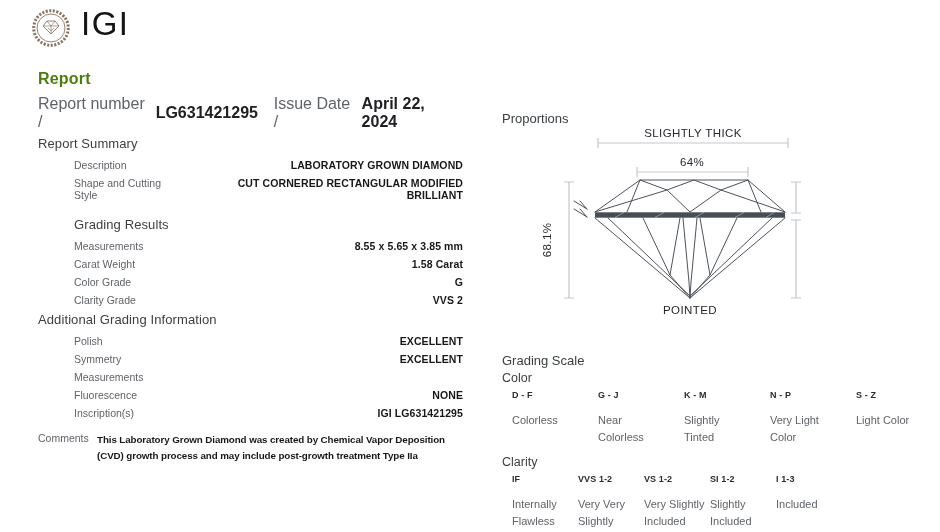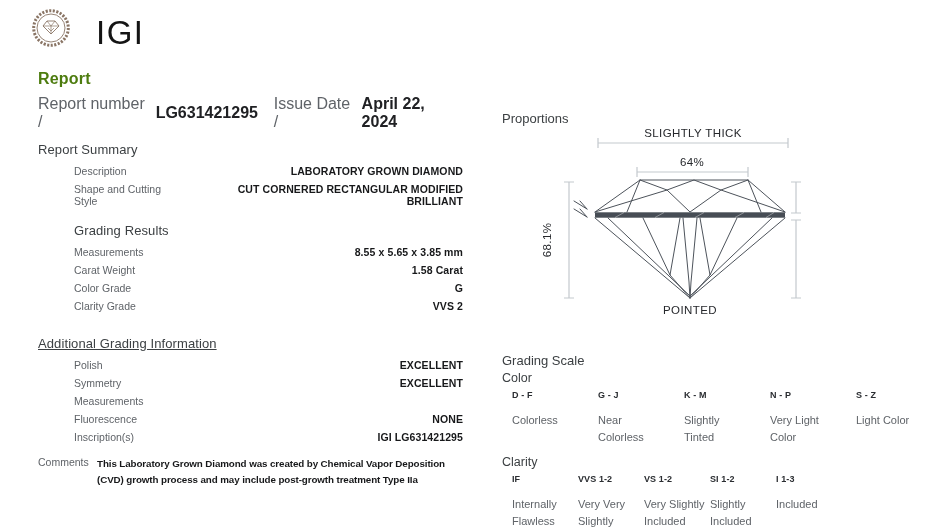--- a/index.html
+++ b/index.html
@@ -8,21 +8,21 @@
   }
   *{box-sizing:border-box; margin:0; padding:0;}
   html,body{width:940px;height:532px;}
   body{
     position:relative; background:#ffffff; overflow:hidden;
     font-family:"Liberation Sans", sans-serif; color:var(--text-dark);
   }
   .abs{position:absolute;}
 
   
-  .brand{left:30px; top:7px; display:flex; align-items:flex-end; gap:24px;}
+  .brand{left:30px; top:7px; display:flex; align-items:flex-start; gap:9px;}
   .brand-text{font-size:33px; font-weight:400; letter-spacing:1.5px; color:#141414; line-height:1;}
 
   
   .left-col{left:38px; top:0; width:425px;}
   .page-title{font-size:16px; font-weight:700; color:#4d7c0f; letter-spacing:.2px;}
   .meta{font-size:16px; display:flex; align-items:center;}
   .meta-label{color:var(--label-gray);}
   .meta-value{font-weight:700; color:#202124; margin-left:4px;}
   .meta-gap{width:16px;}
   .sec-heading{font-size:13px; font-weight:400; color:var(--heading-gray); letter-spacing:.1px;}
@@ -65,21 +65,21 @@
   <div class="page-title">Report</div>
 
   <div class="meta" style="margin-top:7px;">
     <span class="meta-label">Report number /</span>
     <span class="meta-value">LG631421295</span>
     <span class="meta-gap"></span>
     <span class="meta-label">Issue Date /</span>
     <span class="meta-value">April 22, 2024</span>
   </div>
 
-  <div class="sec-heading" style="margin-top:11px;">Report Summary</div>
+  <div class="sec-heading" style="margin-top:5px;">Report Summary</div>
   <div class="rows" style="margin-top:8px;">
     <div class="row">
       <span class="row-label">Description</span>
       <span class="row-value">LABORATORY GROWN DIAMOND</span>
     </div>
     <div class="row">
       <span class="row-label">Shape and Cutting Style</span>
       <span class="row-value">CUT CORNERED RECTANGULAR MODIFIED BRILLIANT</span>
     </div>
   </div>
@@ -97,21 +97,21 @@
     <div class="row">
       <span class="row-label">Color Grade</span>
       <span class="row-value">G</span>
     </div>
     <div class="row">
       <span class="row-label">Clarity Grade</span>
       <span class="row-value">VVS 2</span>
     </div>
   </div>
 
-  <div class="sec-heading" style="margin-top:18px;text-decoration:underline;">Additional Grading Information</div>
+  <div class="sec-heading" style="margin-top:0;">Additional Grading Information</div>
   <div class="rows" style="margin-top:8px;">
     <div class="row">
       <span class="row-label">Polish</span>
       <span class="row-value">EXCELLENT</span>
     </div>
     <div class="row">
       <span class="row-label">Symmetry</span>
       <span class="row-value">EXCELLENT</span>
     </div>
     <div class="row">

